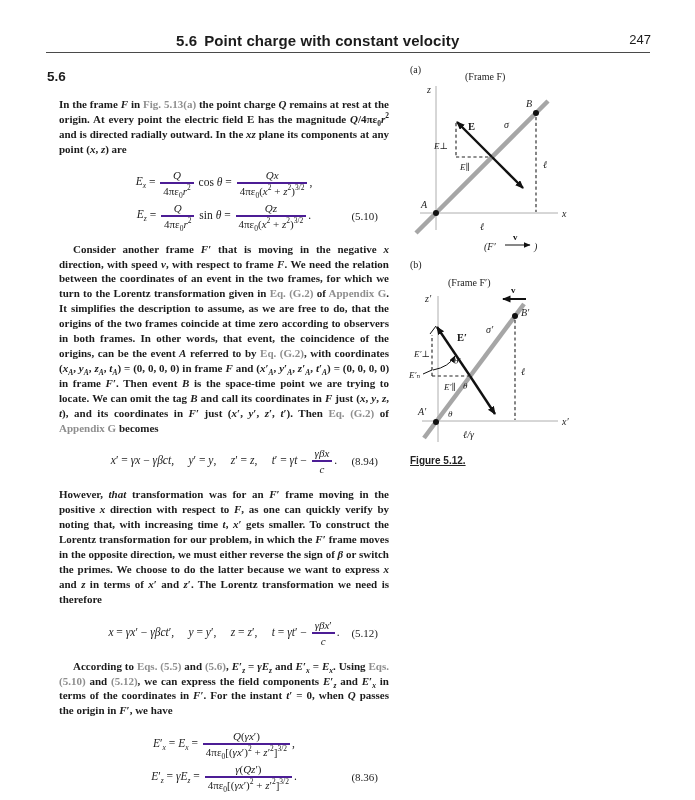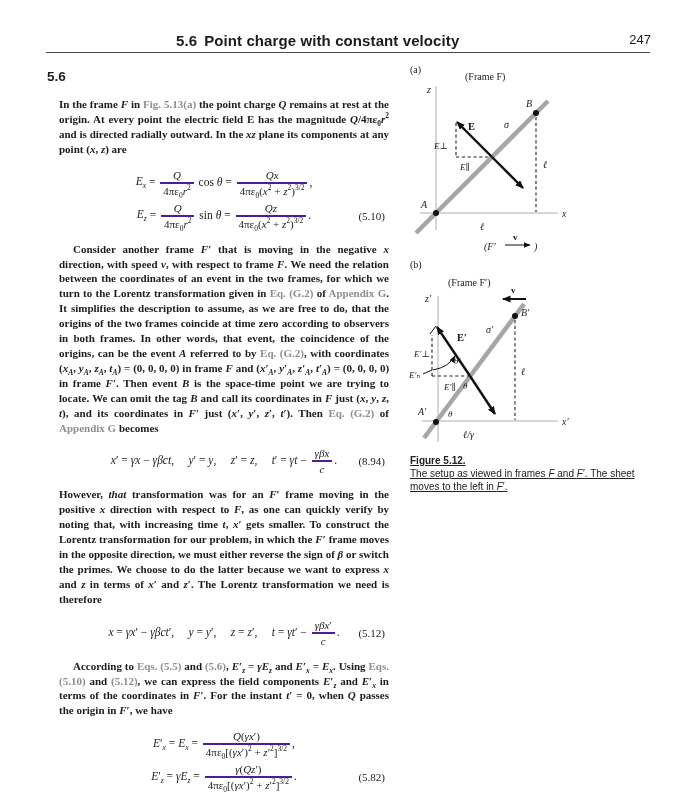--- a/index.html
+++ b/index.html
@@ -20,21 +20,21 @@
   h1 .h-num{width:36px;flex:none;}
   h1 .h-title{width:300px;}
   .main p{font-size:11px;line-height:14.9px;text-align:justify;margin:12px;font-weight:bold;}
   .main p.indent{text-indent:14px;}
   .ref{color:#8e8e8e;cursor:pointer;}
   sub,sup{font-size:7.5px;line-height:0;}
   
   .eq{position:relative;font-size:11.5px;margin:5px 16px;}
   .eq-row{display:flex;align-items:center;justify-content:center;min-height:28px;position:relative;}
   .eq-row + .eq-row{margin-top:5px;}
-  .eqnum{position:absolute;right:0;top:50%;transform:translateY(-50%);font-size:11px;}
+  .eqnum{position:absolute;right:7px;top:50%;transform:translateY(-50%);font-size:11px;}
   .frac{display:inline-block;vertical-align:middle;text-align:center;padding:0 2px;font-size:11px;}
   .frac .num{display:block;padding:0 3px 1px;}
   .frac .den{display:block;border-top:2px solid #4c1d95;padding:1px 3px 0;}
   
   .figsvg{position:absolute;left:408px;}
   .fig-a{top:60px;}
   .fig-b{top:256px;}
   .ftag{font-size:10px;fill:#1c1c1c;}
   .flabel{font-size:10px;fill:#1c1c1c;}
   .fmath{font-size:10px;font-style:italic;fill:#1c1c1c;}
@@ -97,21 +97,21 @@
   </div>
 
   <p class="indent">According to <span class="ref">Eqs. (5.5)</span> and <span class="ref">(5.6)</span>, <i>E</i>′<sub><i>z</i></sub> = <i>γE<sub>z</sub></i> and <i>E</i>′<sub><i>x</i></sub> = <i>E<sub>x</sub></i>. Using <span class="ref">Eqs. (5.10)</span> and <span class="ref">(5.12)</span>, we can express the field components <i>E</i>′<sub><i>z</i></sub> and <i>E</i>′<sub><i>x</i></sub> in terms of the coordinates in <i>F</i>′. For the instant <i>t</i>′ = 0, when <i>Q</i> passes the origin in <i>F</i>′, we have</p>
 
   <div class="eq">
     <div class="eq-row">
       <span><i>E</i>′<sub><i>x</i></sub> = <i>E<sub>x</sub></i> = <span class="frac"><span class="num"><i>Q</i>(<i>γx</i>′)</span><span class="den">4πε<sub>0</sub>[(<i>γx</i>′)<sup>2</sup> + <i>z</i>′<sup>2</sup>]<sup>3/2</sup></span></span>,</span>
     </div>
     <div class="eq-row">
       <span><i>E</i>′<sub><i>z</i></sub> = <i>γE<sub>z</sub></i> = <span class="frac"><span class="num"><i>γ</i>(<i>Qz</i>′)</span><span class="den">4πε<sub>0</sub>[(<i>γx</i>′)<sup>2</sup> + <i>z</i>′<sup>2</sup>]<sup>3/2</sup></span></span>.</span>
-      <span class="eqnum">(5.82)</span>
+      <span class="eqnum">(8.36)</span>
     </div>
   </div>
 </div>
 
 <svg class="figsvg fig-a" width="270" height="194" viewBox="0 0 270 194">
   <defs>
     <marker id="arrA" markerWidth="9" markerHeight="8" refX="7.5" refY="3.5" orient="auto" markerUnits="userSpaceOnUse">
       <path d="M0,0 L8.5,3.5 L0,7 z" fill="#111"></path>
     </marker>
     <marker id="arrAsm" markerWidth="8" markerHeight="7" refX="6.5" refY="3" orient="auto" markerUnits="userSpaceOnUse">
@@ -201,14 +201,13 @@
   <text x="55" y="133" class="fmath-sm">θ</text>
   <text x="40" y="161" class="fmath-sm">θ</text>
 
   <line x1="107" y1="64" x2="107" y2="164" class="dash"></line>
   <text x="113" y="119" class="fmath">ℓ</text>
   <text x="55" y="182" class="fmath">ℓ/γ</text>
 </svg>
 
 <div class="caption">
   <span class="cap-title">Figure 5.12.</span>
-  <span>The setup as viewed in frames <i>F</i> and <i>F</i>′. The sheet moves to the left in <i>F</i>′.</span>
 </div>
 
 </body></html>

